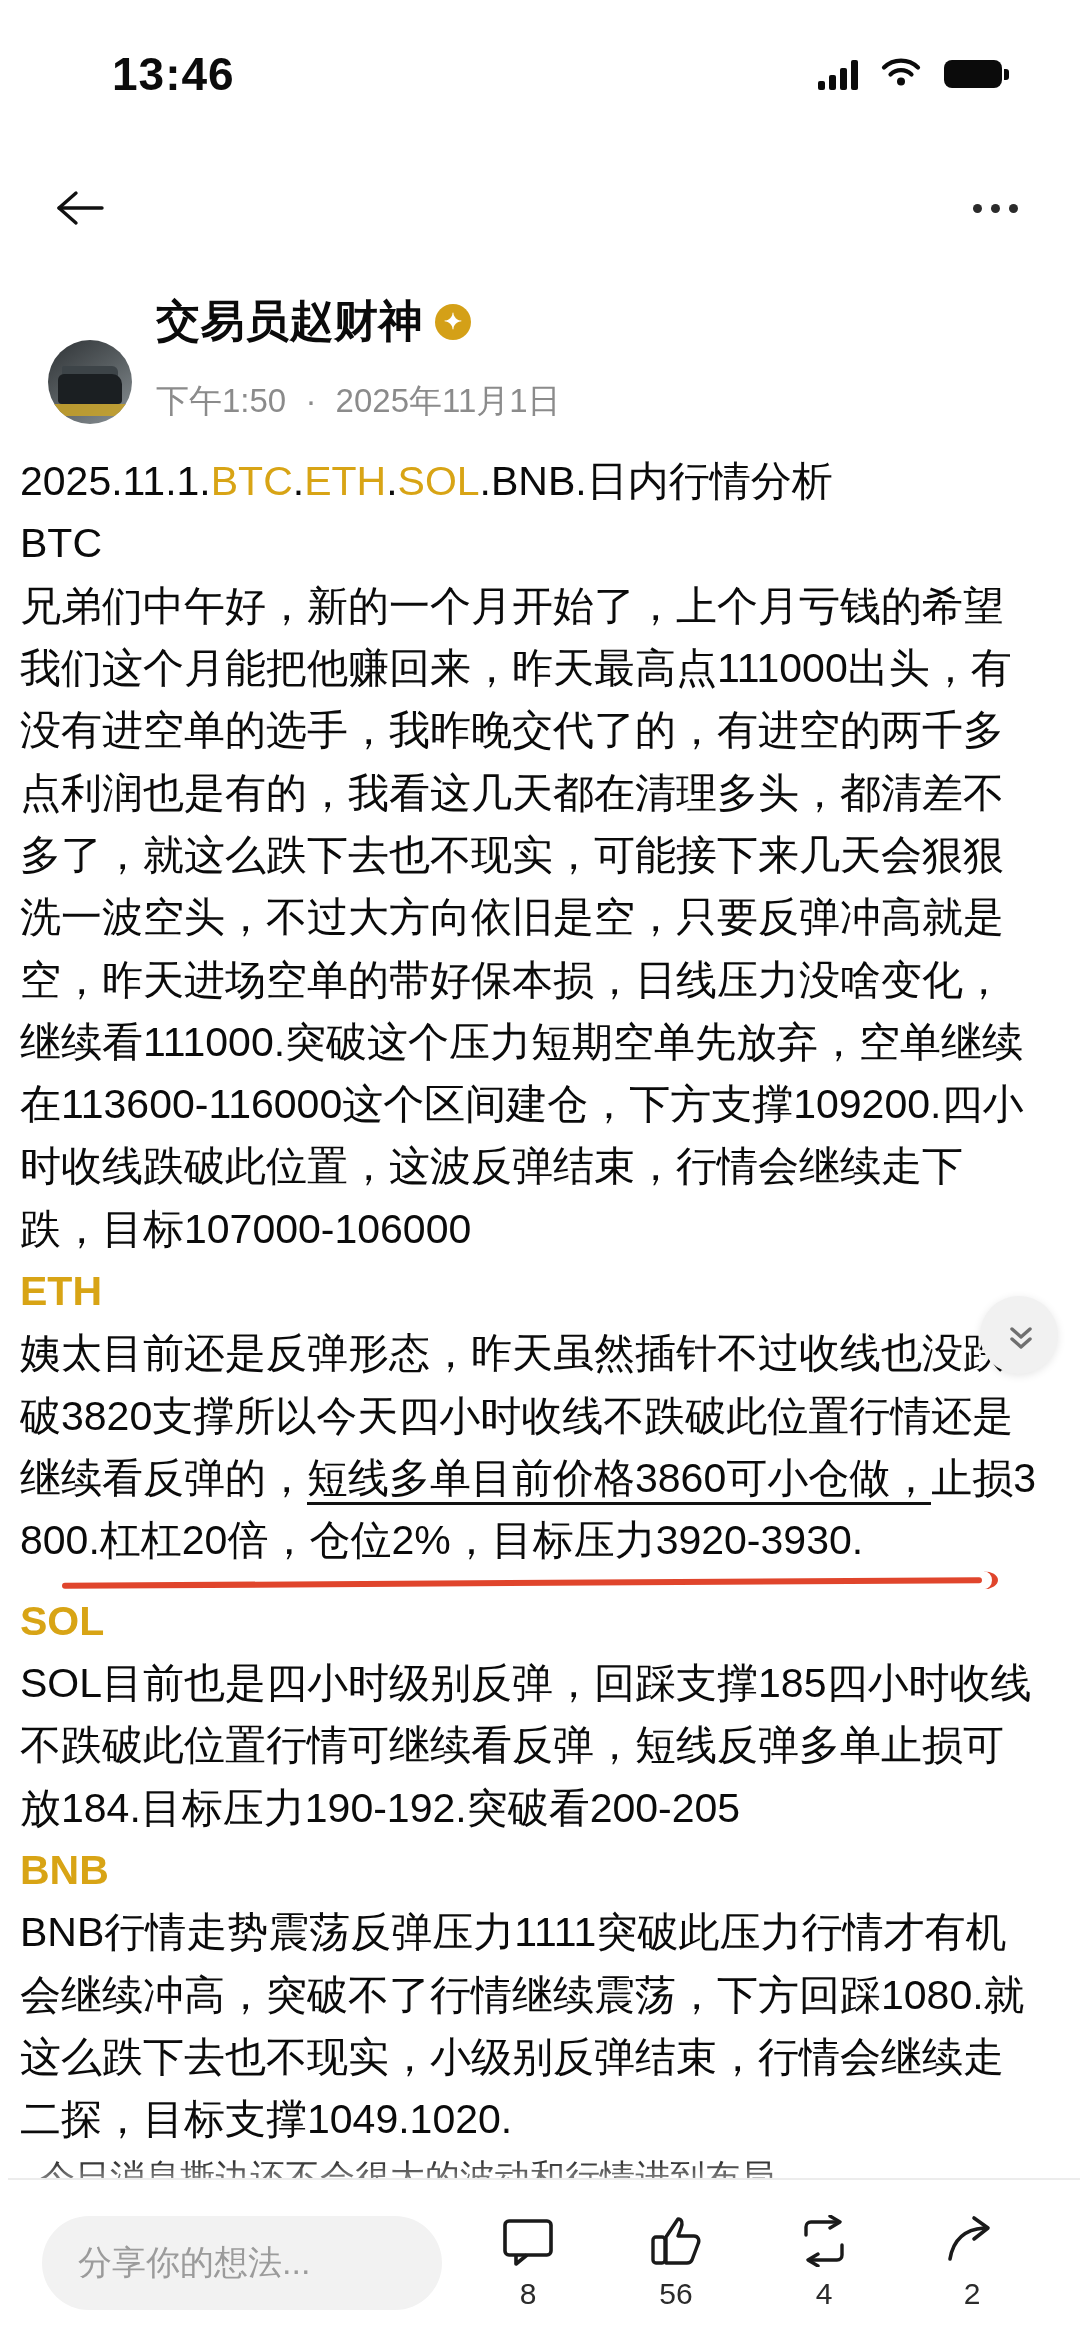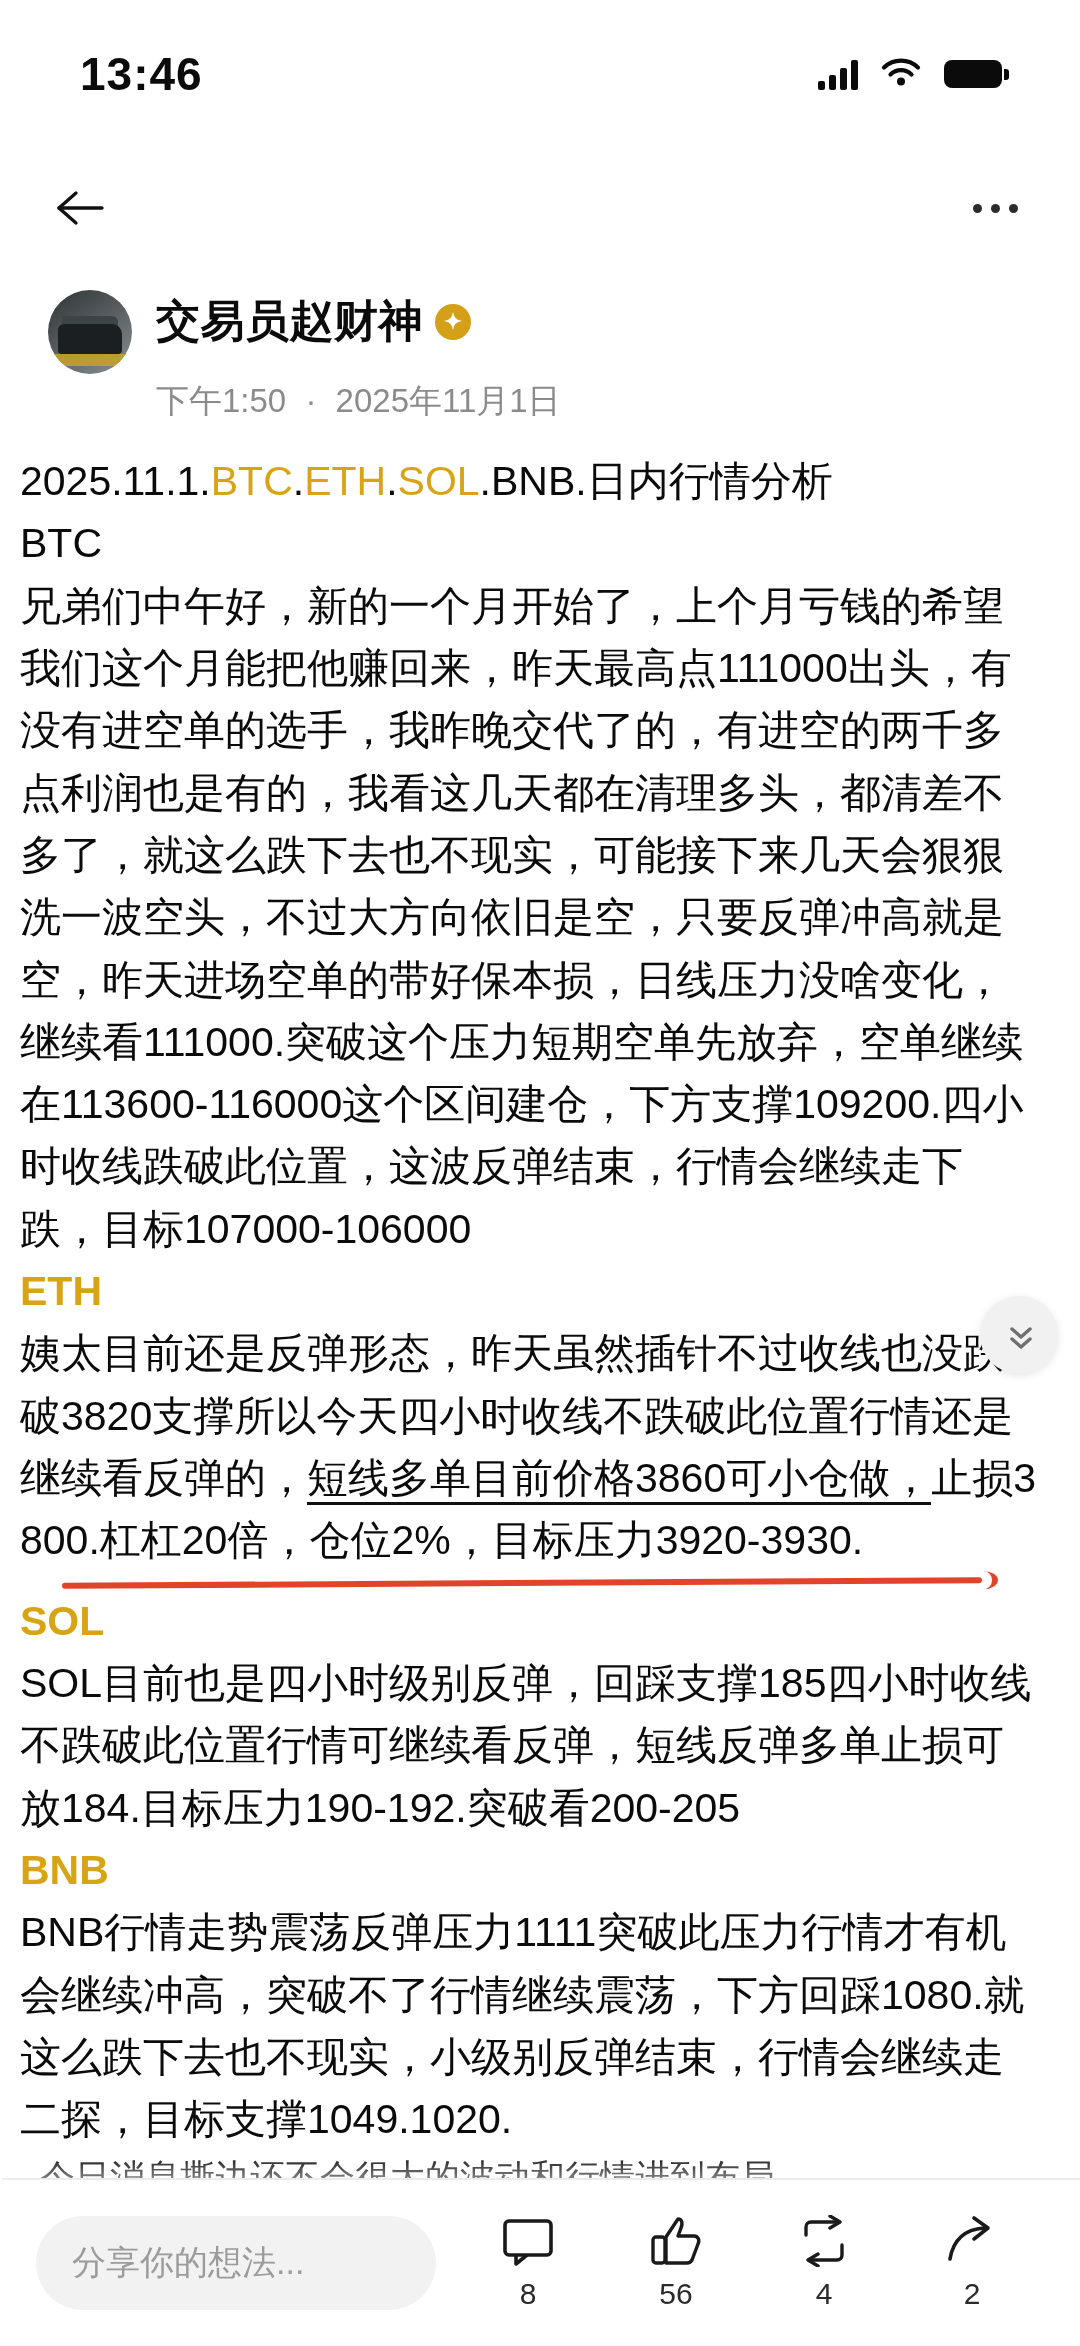--- a/index.html
+++ b/index.html
@@ -22,21 +22,21 @@
     height: 148px;
     display: flex;
     align-items: center;
     padding: 0 64px;
   }
   .status-time {
     font-size: 46px;
     font-weight: bold;
     color: #0b0b0b;
     letter-spacing: 1px;
-    margin-left: 16px;
+    margin-left: 48px;
   }
   .status-right {
     margin-left: auto;
     display: flex;
     align-items: center;
     gap: 22px;
     margin-right: 14px;
   }
   
   .signal {
@@ -87,21 +87,21 @@
     display: flex; gap: 9px; align-items: center;
     padding: 18px 14px;
   }
   .more-dots span {
     width: 9px; height: 9px; border-radius: 50%;
     background: #2b2b2b; display: block;
   }
   
   .author {
     display: flex;
-    align-items: flex-start;
+    align-items: flex-end;
     padding: 22px 48px 0 48px;
   }
   .avatar {
     width: 84px; height: 84px;
     border-radius: 50%;
     background: linear-gradient(145deg,#2f3336 0%, #555b5e 45%, #8a9296 100%);
     flex: 0 0 auto;
     position: relative;
     overflow: hidden;
   }
@@ -222,21 +222,21 @@
     justify-content: center;
     box-shadow: 0 2px 8px rgba(0,0,0,.10);
   }
   .chev {
     width: 30px; height: 30px;
     position: relative;
   }
   
   .bottom-bar {
     position: absolute;
-    left: 2px; right: 0; bottom: 0;
+    left: 8px; right: 0; bottom: 0;
     height: 168px;
     background: #ffffff;
     border-top: 2px solid #ececec;
     display: flex;
     align-items: center;
     padding: 0 34px;
   }
   .comment-box {
     width: 400px;
     height: 94px;

